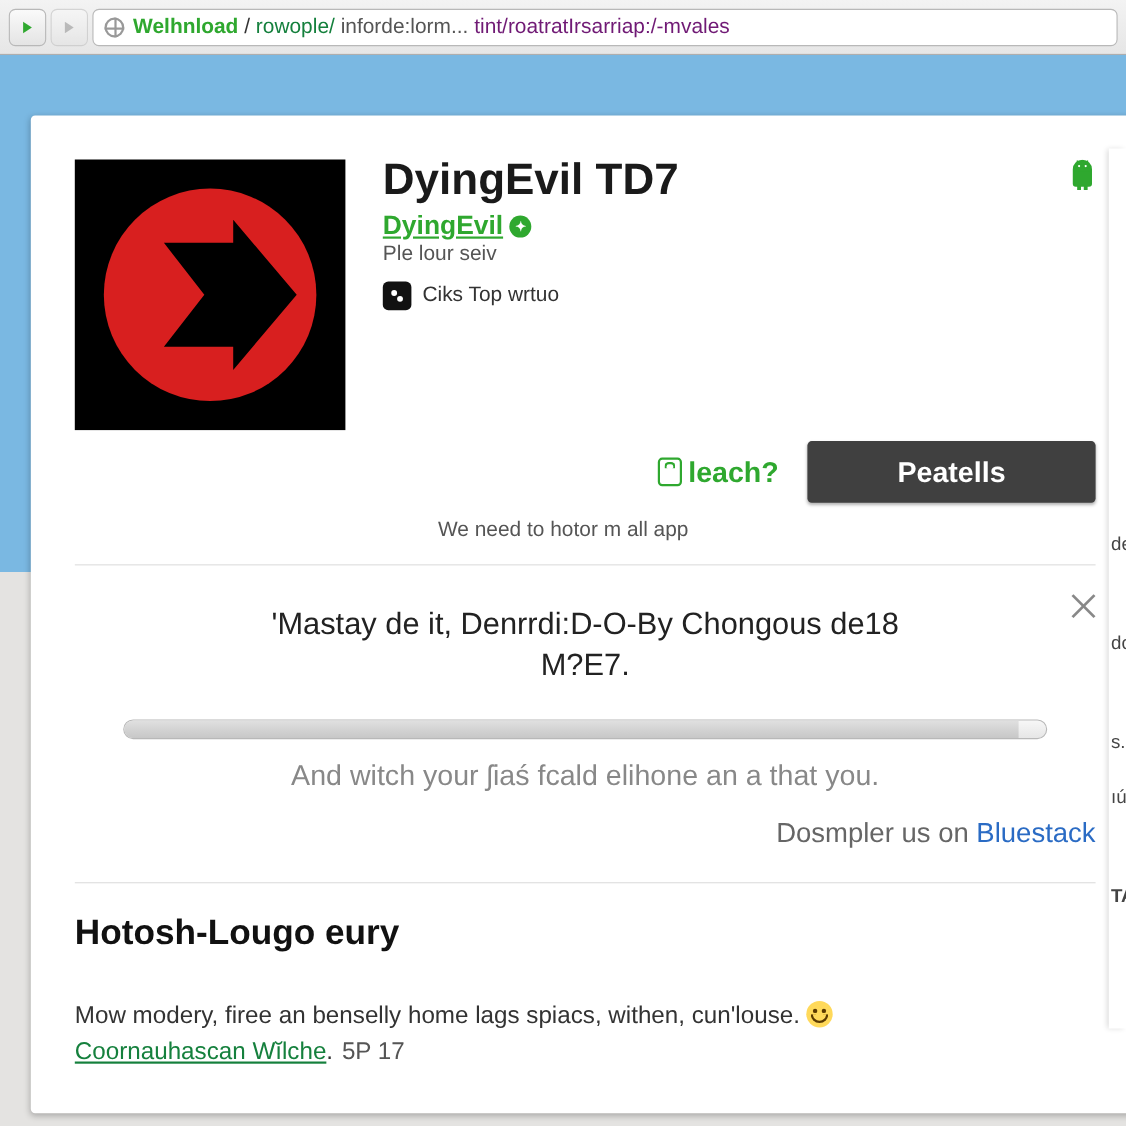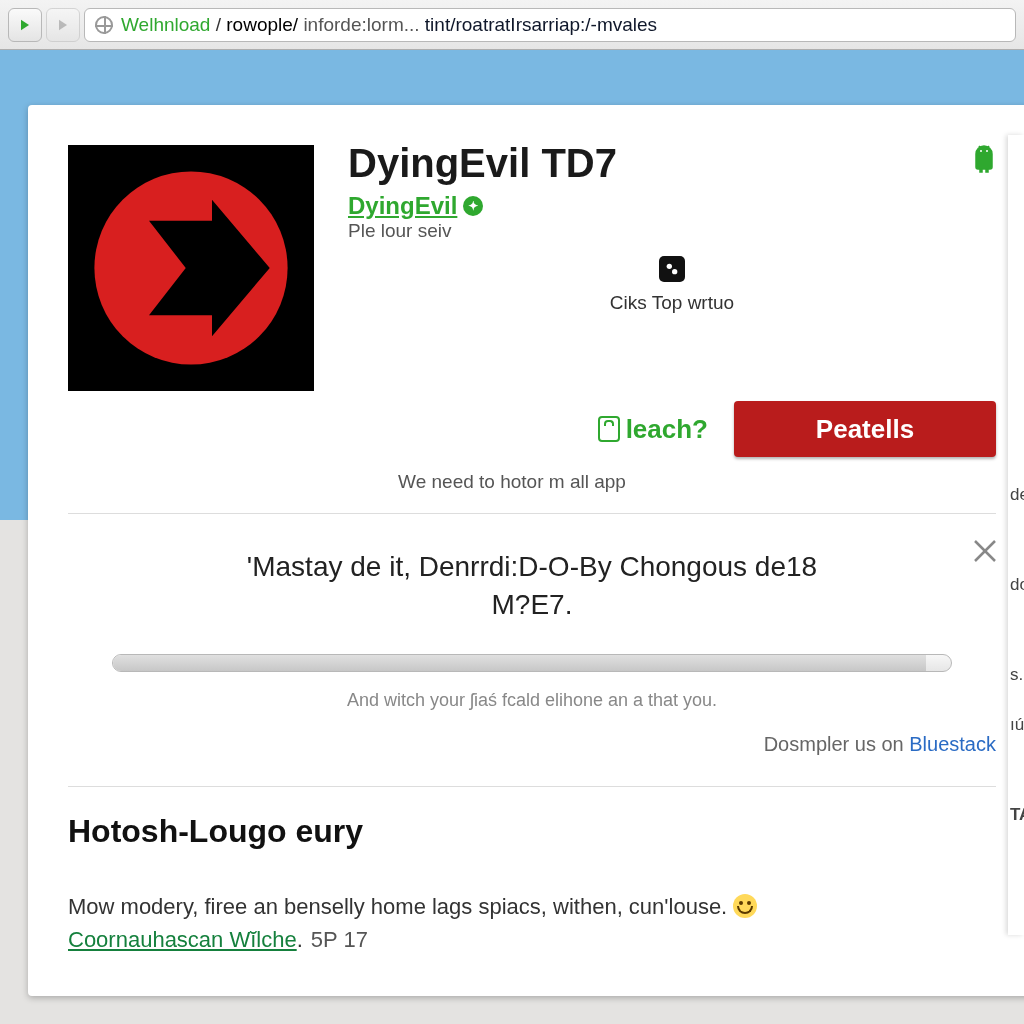--- a/index.html
+++ b/index.html
@@ -7,62 +7,62 @@
 
   
   .chrome { height:50px; background:linear-gradient(#f3f3f3,#e6e6e6); border-bottom:1px solid #aeaeae; display:flex; align-items:center; padding:0 8px; gap:4px;}
   .nav-btn { width:34px; height:34px; border:1px solid #b8b8b8; border-radius:6px; background:linear-gradient(#fafafa,#e4e4e4); display:flex; align-items:center; justify-content:center; cursor:pointer;}
   .nav-btn svg { width:16px; height:16px; }
   .addr { flex:1; height:34px; border:1px solid #b8b8b8; border-radius:6px; background:#fff; display:flex; align-items:center; padding:0 10px; gap:8px; overflow:hidden;}
   .globe { width:18px; height:18px; border:2px solid #999; border-radius:50%; position:relative;}
   .globe::before{content:"";position:absolute;left:50%;top:-2px;bottom:-2px;width:2px;background:#999;}
   .globe::after{content:"";position:absolute;top:50%;left:-2px;right:-2px;height:2px;background:#999;}
   .addr-text { font-size:19px; color:#777; white-space:nowrap; }
-  .addr-text .green { color:#2fa82f; font-weight:400;}
+  .addr-text .green { color:#2fa82f; font-weight:700;}
   .addr-text .sep { color:#333; }
-  .addr-text .dull { color:#0f172a; }
+  .addr-text .dull { color:#701a75; }
 
   .page-bg { position:absolute; left:0; right:0; top:50px; bottom:0; background:#7ab8e2; }
   .grey-bottom { position:absolute; left:0; right:0; top:470px; bottom:0; background:#e4e3e1; }
 
   .card { position:absolute; left:28px; top:105px; width:1008px; background:#fff; border-radius:4px; box-shadow:0 2px 6px rgba(0,0,0,0.25); overflow:hidden; }
 
   .header { display:flex; padding:40px 40px 10px 40px; gap:34px; position:relative;}
   .app-icon { width:246px; height:246px; background:#000; display:flex; align-items:center; justify-content:center; flex:0 0 auto;}
   .app-icon svg { width:210px; height:210px; }
 
   .meta { flex:1; }
   .title { font-size:40px; font-weight:800; color:#1a1a1a; margin-top:-4px; }
   .dev-line { margin-top:6px; font-size:24px; font-weight:700; color:#2fa82f; display:flex; align-items:center; gap:6px;text-decoration:underline;}
   .dev-badge { width:20px; height:20px; border-radius:50%; background:#2fa82f; display:inline-flex; align-items:center; justify-content:center; color:#fff; font-size:12px;}
   .subtext { color:#555; font-size:19px; }
-  .cat-line { margin-top:14px; display:flex; align-items:center; gap:10px; font-size:19px; color:#333;flex-direction:column;}
+  .cat-line { margin-top:14px; display:flex; align-items:center; gap:10px; font-size:19px; color:#333;}
   .cat-chip { width:26px; height:26px; background:#111; border-radius:5px; display:flex; align-items:center; justify-content:center;}
   .cat-chip svg{width:16px;height:16px;}
 
   .android-icn { position:absolute; right:40px; top:40px; }
   .android-icn svg { width:24px; height:28px; fill:#2fa82f; }
 
   .action-row { display:flex; justify-content:flex-end; align-items:center; gap:26px; padding:0 40px 14px 40px; }
   .leach { font-size:26px; font-weight:700; color:#2fa82f; display:flex; align-items:center; gap:6px;}
   .leach-icn { width:22px;height:26px;border:2px solid #2fa82f;border-radius:4px;position:relative;}
   .leach-icn::after{content:"";position:absolute;top:2px;left:4px;right:4px;height:4px;border:2px solid #2fa82f;border-bottom:none;border-radius:4px 4px 0 0;}
-  .install-btn { width:262px; height:56px; background:#b91c1c; color:#fff; font-size:26px; font-weight:600; border:none; border-radius:4px; cursor:pointer; box-shadow:0 2px 3px rgba(0,0,0,.3);}
+  .install-btn { width:262px; height:56px; background:#404040; color:#fff; font-size:26px; font-weight:600; border:none; border-radius:4px; cursor:pointer; box-shadow:0 2px 3px rgba(0,0,0,.3);}
   .sub-note { text-align:center; padding:0 40px 20px 0; font-size:19px; color:#555;}
 
   .divider { height:1px; background:#ddd; margin:0 40px; }
 
   .promo { position:relative; padding:34px 40px 30px 40px; text-align:center;}
   .promo-close { position:absolute; right:36px; top:22px; cursor:pointer;}
   .promo-close svg{width:30px;height:30px;stroke:#888;stroke-width:2;}
   .promo-title { font-size:28px; color:#222; line-height:1.35; max-width:740px; margin:0 auto;}
   .progress { width:840px; height:18px; margin:30px auto 18px auto; border:1px solid #b8b8b8; border-radius:10px; background:linear-gradient(#f7f7f7,#e6e6e6); position:relative; overflow:hidden;}
   .progress-fill { position:absolute; left:0; top:0; bottom:0; width:97%; background:linear-gradient(#e0e0e0,#c7c7c7); border-radius:10px 0 0 10px;}
-  .promo-sub { font-size:18px; color:#888;}
-  .promo-link-row { text-align:right; font-size:20px; color:#666; margin-top:22px;}
+  .promo-sub { font-size:26px; color:#888;}
+  .promo-link-row { text-align:right; font-size:25px; color:#666; margin-top:22px;}
   .promo-link-row a { color:#2a6bc4; text-decoration:none; }
 
   .desc { padding:26px 40px 40px 40px; }
   .desc h2 { font-size:32px; font-weight:800; color:#111; margin-bottom:20px;}
   .desc p { font-size:22px; color:#333; line-height:1.5;margin-top:40px;}
   .desc a { color:#15803d; text-decoration:underline; }
   .desc .code { color:#555; margin-left:8px;}
   .emoji { display:inline-block; width:24px; height:24px; background:#ffd95a; border-radius:50%; position:relative; vertical-align:-4px;}
   .emoji::before{content:"";position:absolute;width:4px;height:4px;background:#5b3a00;border-radius:50%;top:7px;left:6px;box-shadow:8px 0 0 #5b3a00;}
   .emoji::after{content:"";position:absolute;width:12px;height:6px;border:2px solid #5b3a00;border-top:none;border-radius:0 0 10px 10px;left:4px;top:12px;}
@@ -81,21 +81,21 @@
       </svg>
   </div>
   <div class="nav-btn" style="opacity:.5">
     <svg viewBox="0 0 24 24">
         <path d="M6 4 L18 12 L6 20 Z" fill="#888"></path>
       </svg>
   </div>
   <div class="addr">
     <span class="globe"></span>
     <span class="addr-text">
-      <span class="green">Welhnload</span><span class="sep"> / </span><span style="color:#000000">rowople/</span><span style="color:#555"> inforde:lorm...</span><span class="dull"> tint/roatratIrsarriap:/-mvales</span>
+      <span class="green">Welhnload</span><span class="sep"> / </span><span style="color:#15803d">rowople/</span><span style="color:#555"> inforde:lorm...</span><span class="dull"> tint/roatratIrsarriap:/-mvales</span>
     </span>
   </div>
 </div>
 
 <div class="page-bg">
   <div class="grey-bottom"></div>
 </div>
 
 <div class="red-badge">C</div>
 

